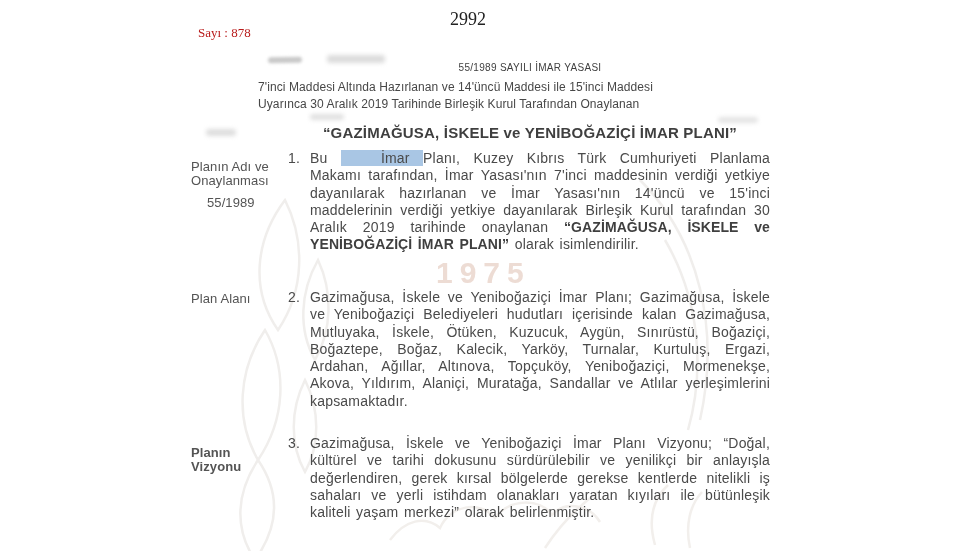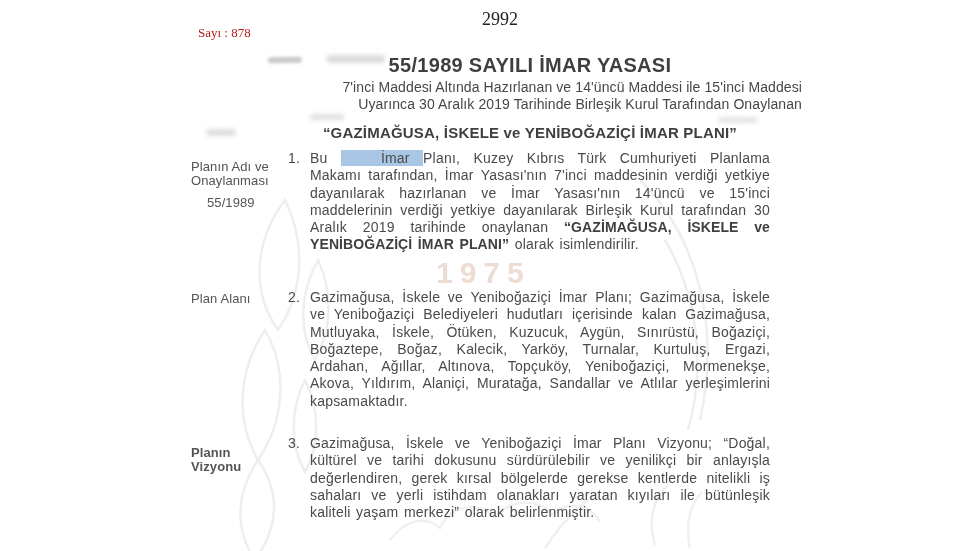--- a/index.html
+++ b/index.html
@@ -17,34 +17,34 @@
   }
   
   .streak{position:absolute; border-radius:3px; pointer-events:none;}
   .st-a{left:268px; top:57px;  width:34px; height:6px; background:#c9c9c9; filter:blur(1.5px); transform:rotate(-1deg);}
   .st-b{left:327px; top:55px;  width:58px; height:8px; background:#dcdcdc; filter:blur(2px);}
   .st-c{left:310px; top:114px; width:34px; height:6px; background:#e0e0e0; filter:blur(2px);}
   .st-d{left:718px; top:117px; width:40px; height:6px; background:#e4e4e4; filter:blur(2px);}
   .st-e{left:206px; top:129px; width:30px; height:7px; background:#dedede; filter:blur(2px);}
   
   .page-number{
-    position:absolute; left:450px; top:9px; width:100px; text-align:center;
+    position:absolute; left:450px; top:9px; width:100px; 
     font-family:"Liberation Serif", serif; font-size:18px; color:#222;
   }
   .issue-number{
     position:absolute; left:198px; top:25px;
     font-family:"Liberation Serif", serif; font-size:13px; color:#b91c1c;
   }
   .law-title{
-    position:absolute; left:290px; top:54px; width:480px; text-align:center;
-    font-size:20px; font-weight:bold; letter-spacing:0.3px; color:var(--heading,#3f3f3f);
+    position:absolute; left:290px; top:62px; width:480px; text-align:center;
+    font-size:10px; font-weight:normal; letter-spacing:0.3px; color:var(--heading,#3f3f3f);
   }
   .subtitle{
-    position:absolute; left:258px; top:79px; width:544px; text-align:right;
-    font-size:14px; line-height:17.3px; color:#474747; letter-spacing:0.1px;
+    position:absolute; left:258px; top:79px; width:544px; text-align:left;
+    font-size:12px; line-height:17.3px; color:#474747; letter-spacing:0.1px;
   }
   .plan-title{
     position:absolute; left:290px; top:124px; width:480px; text-align:center;
     font-size:15px; font-weight:bold; letter-spacing:0.2px; color:var(--heading,#3f3f3f);
   }
   
   .mlabel{
     position:absolute; left:191px; font-size:13px; line-height:13.5px;
     color:#545454; letter-spacing:0.1px;
   }

